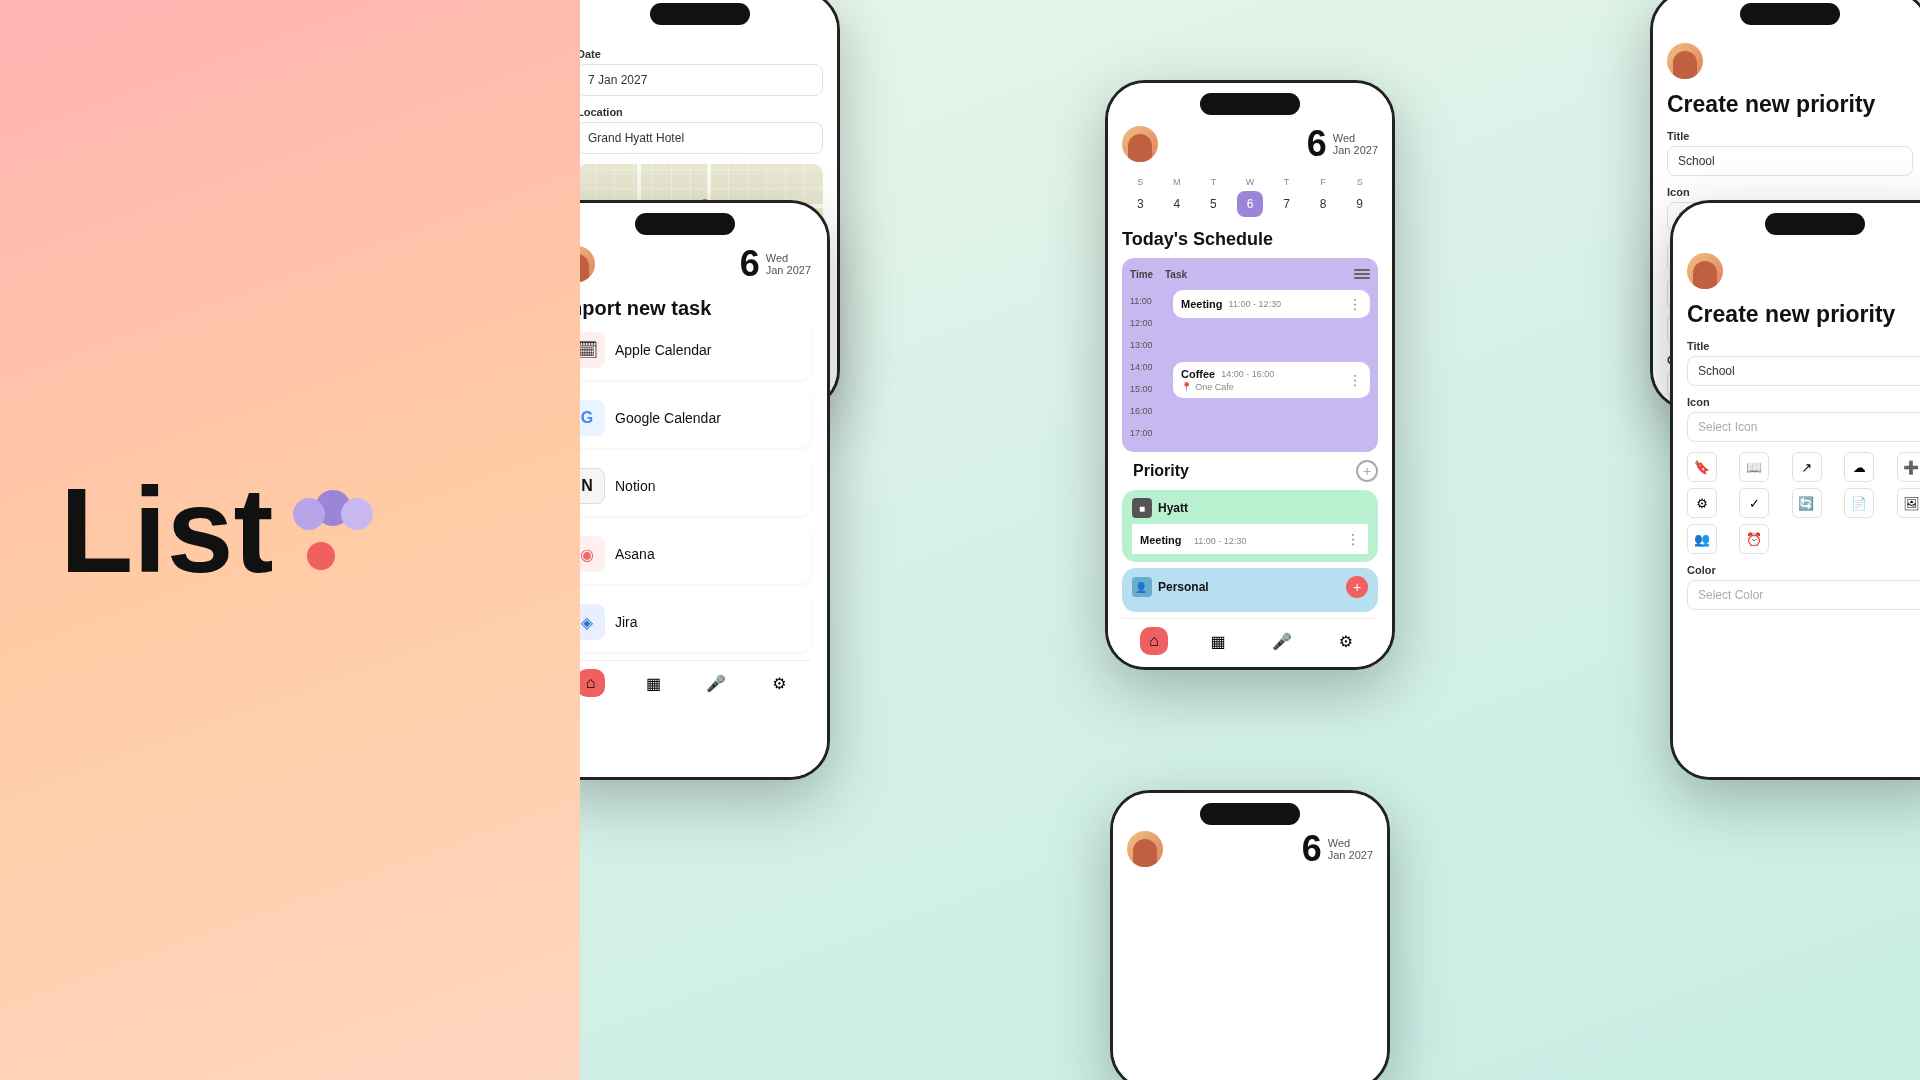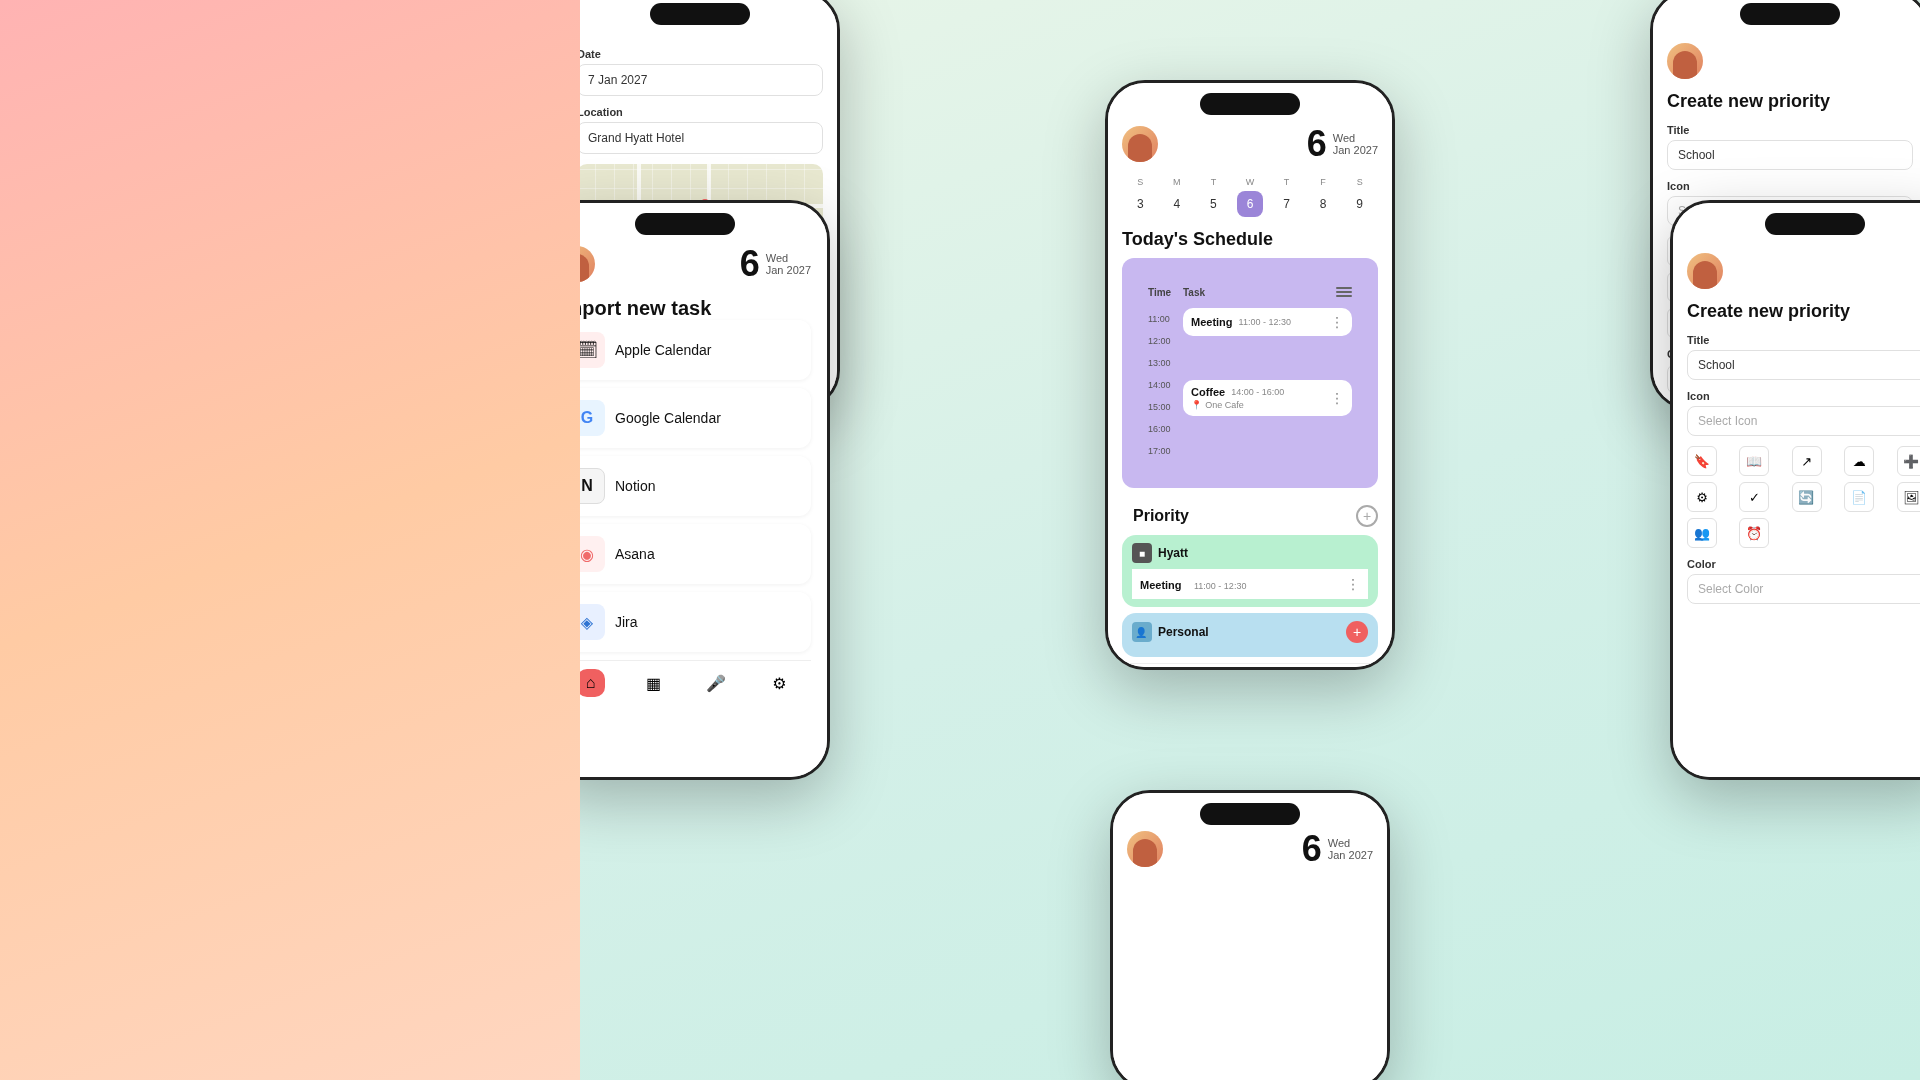--- a/index.html
+++ b/index.html
@@ -259,22 +259,22 @@
     .schedule-title {
       font-size: 18px;
       font-weight: 700;
       color: #111;
       margin-bottom: 8px;
     }
 
     .schedule-table {
       background: #c8b8f0;
       border-radius: 12px;
-      padding: 26px;
-      margin-bottom: 17px;
+      padding: 8px;
+      margin-bottom: 8px;
     }
 
     .schedule-header-row {
       display: flex;
       align-items: center;
       justify-content: space-between;
       margin-bottom: 8px;
     }
 
     .schedule-col-time {
@@ -301,21 +301,21 @@
     }
 
     .schedule-list-icon span {
       height: 2px;
       background: #666;
       border-radius: 1px;
     }
 
     .schedule-body {
       display: flex;
-      gap: 0;
+      gap: 8px;
     }
 
     .time-column {
       display: flex;
       flex-direction: column;
       gap: 0;
       width: 35px;
     }
 
     .time-slot {
@@ -540,21 +540,21 @@
       color: #111;
     }
 
     
     .form-phone-content {
       padding: 40px 14px 14px;
       height: 100%;
     }
 
     .form-title {
-      font-size: 18px;
+      font-size: 23px;
       font-weight: 700;
       color: #111;
       margin-bottom: 12px;
     }
 
     .form-label {
       font-size: 11px;
       color: #333;
       font-weight: 600;
       margin-bottom: 4px;
@@ -685,20 +685,29 @@
       height: 100%;
     }
 
     
     ::-webkit-scrollbar { display: none; }
   </style>
 </head>
 <body>
 
 <div class="left-panel">
+  <div class="app-title-row">
+    <span class="app-title">List</span>
+    <div class="logo-cluster">
+      <div class="dot d1"></div>
+      <div class="dot d2"></div>
+      <div class="dot d3"></div>
+      <div class="dot d4"></div>
+    </div>
+  </div>
 </div>
 
 <div class="right-panel">
 
   <div class="phone phone-top-left">
     <div class="phone-notch"></div>
     <div class="phone-screen">
       <div class="date-form-content">
 
         <div style="height:20px"></div>

